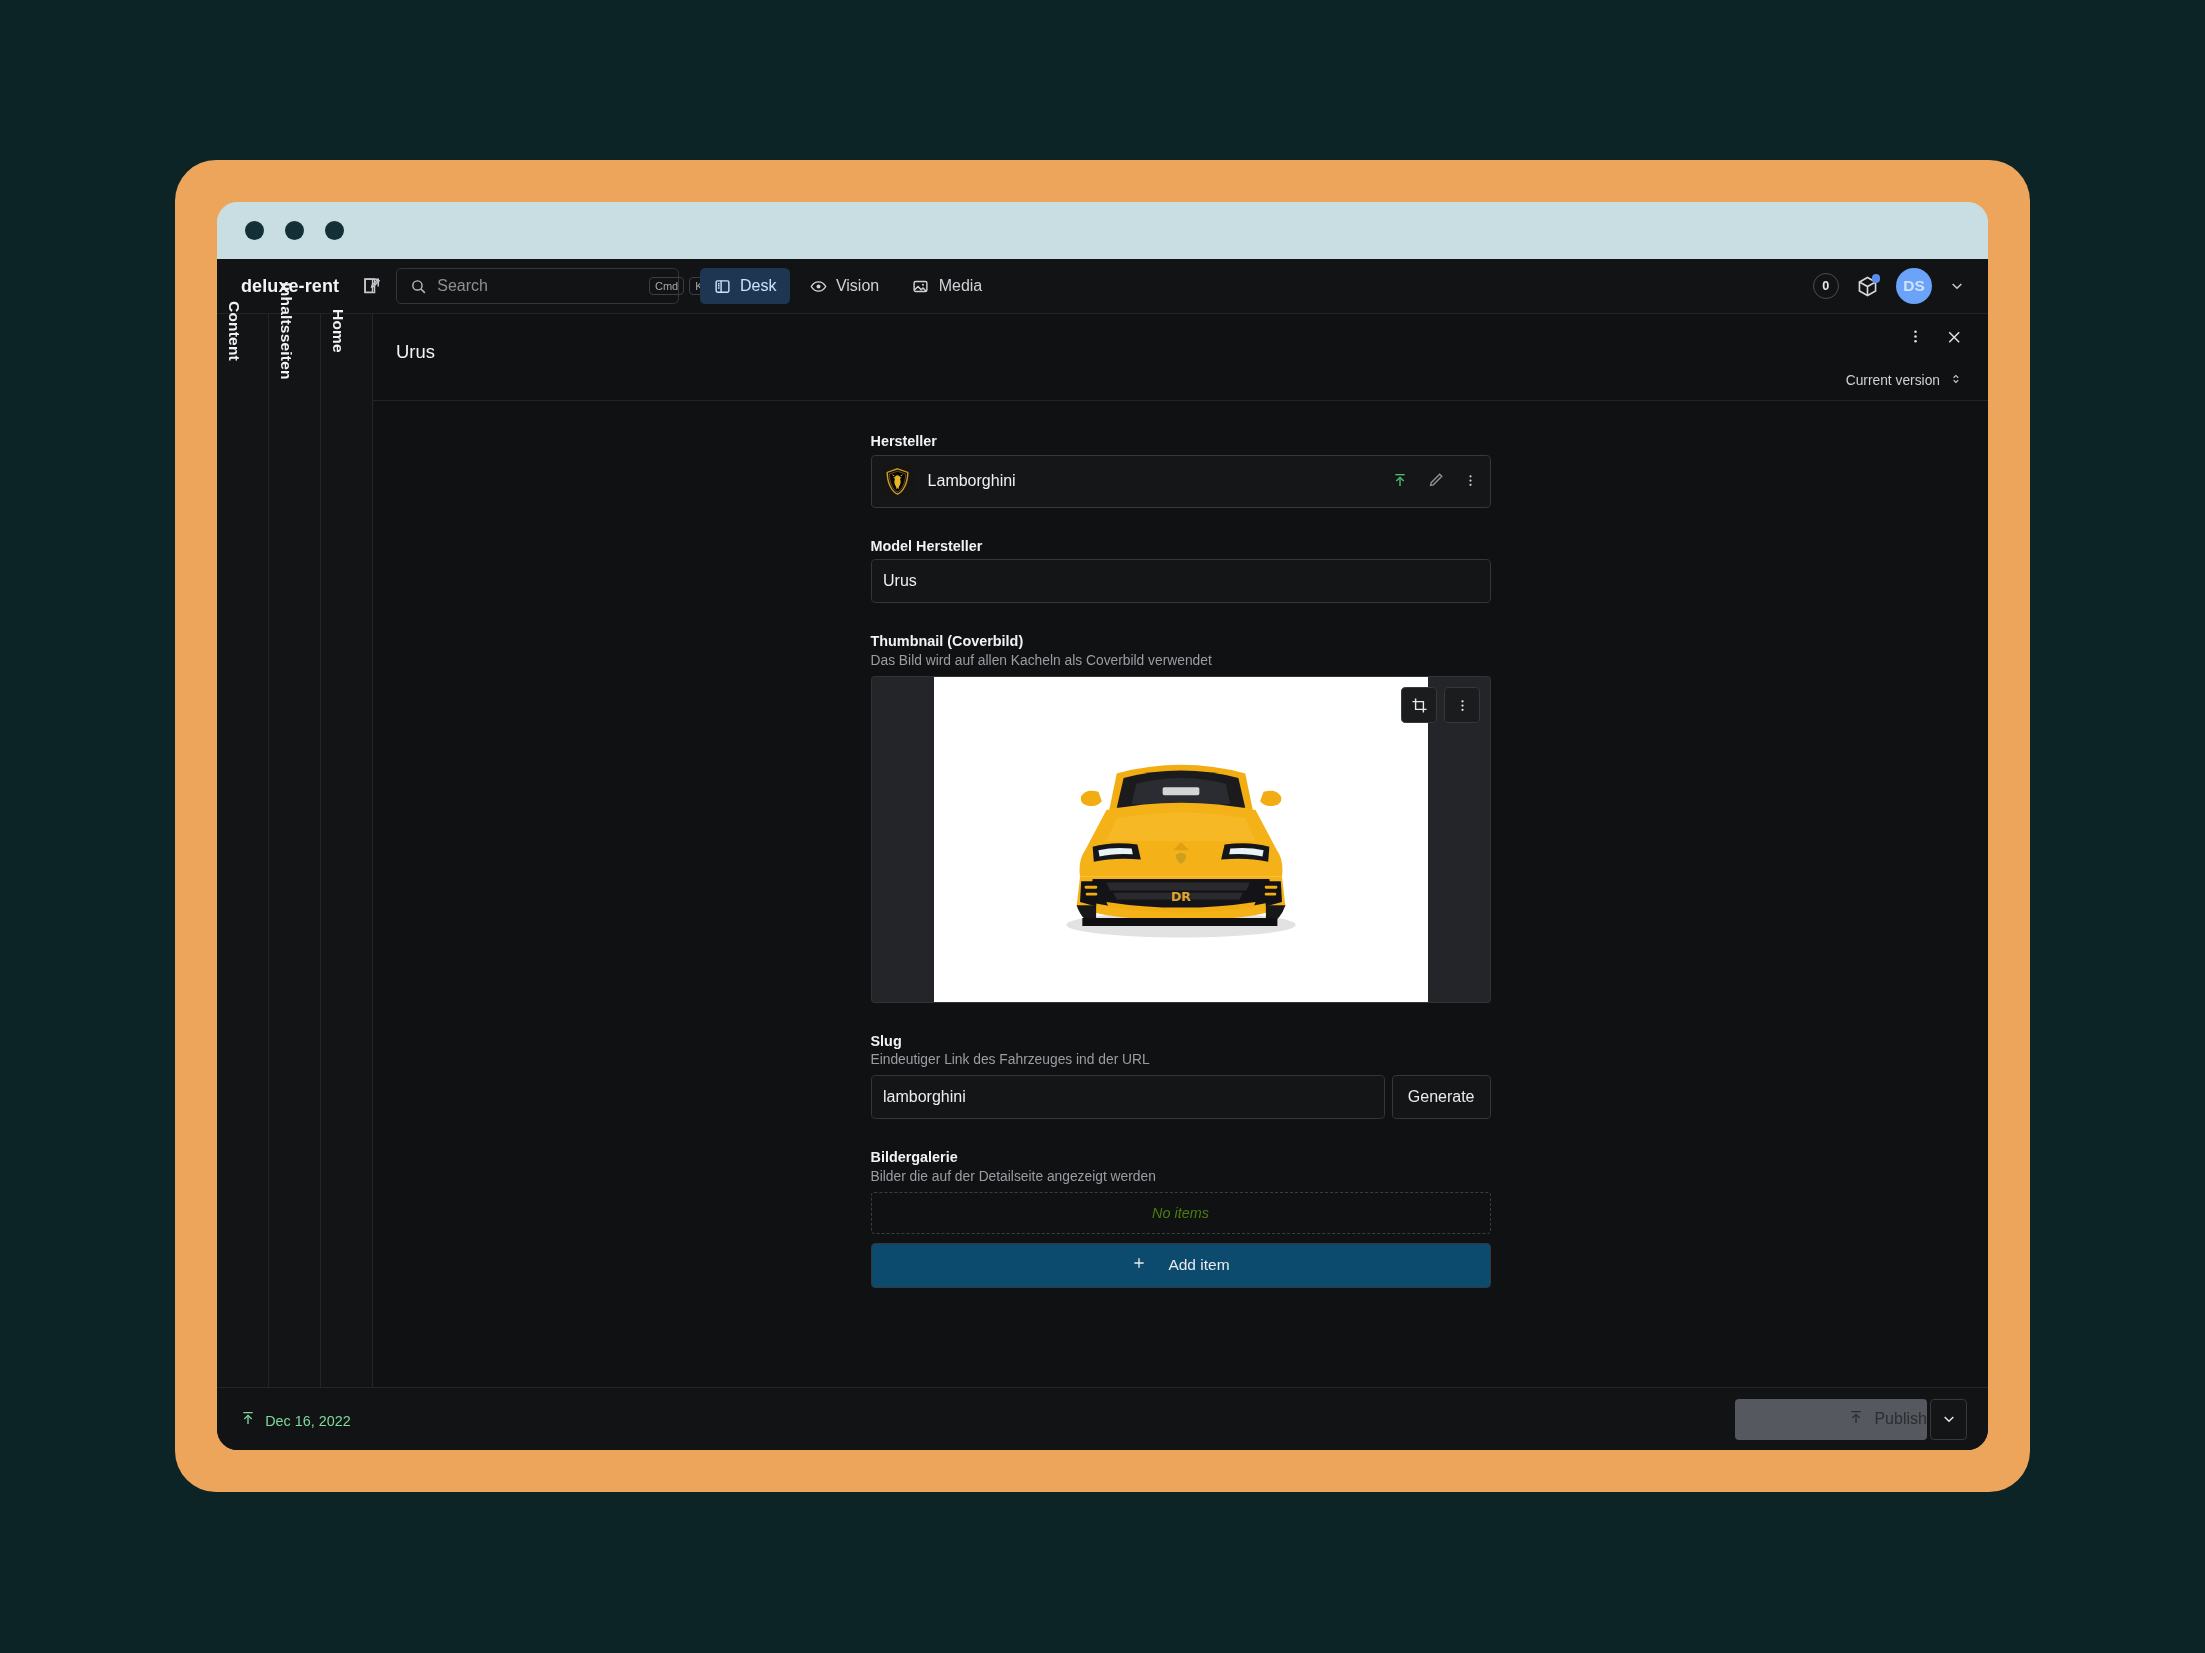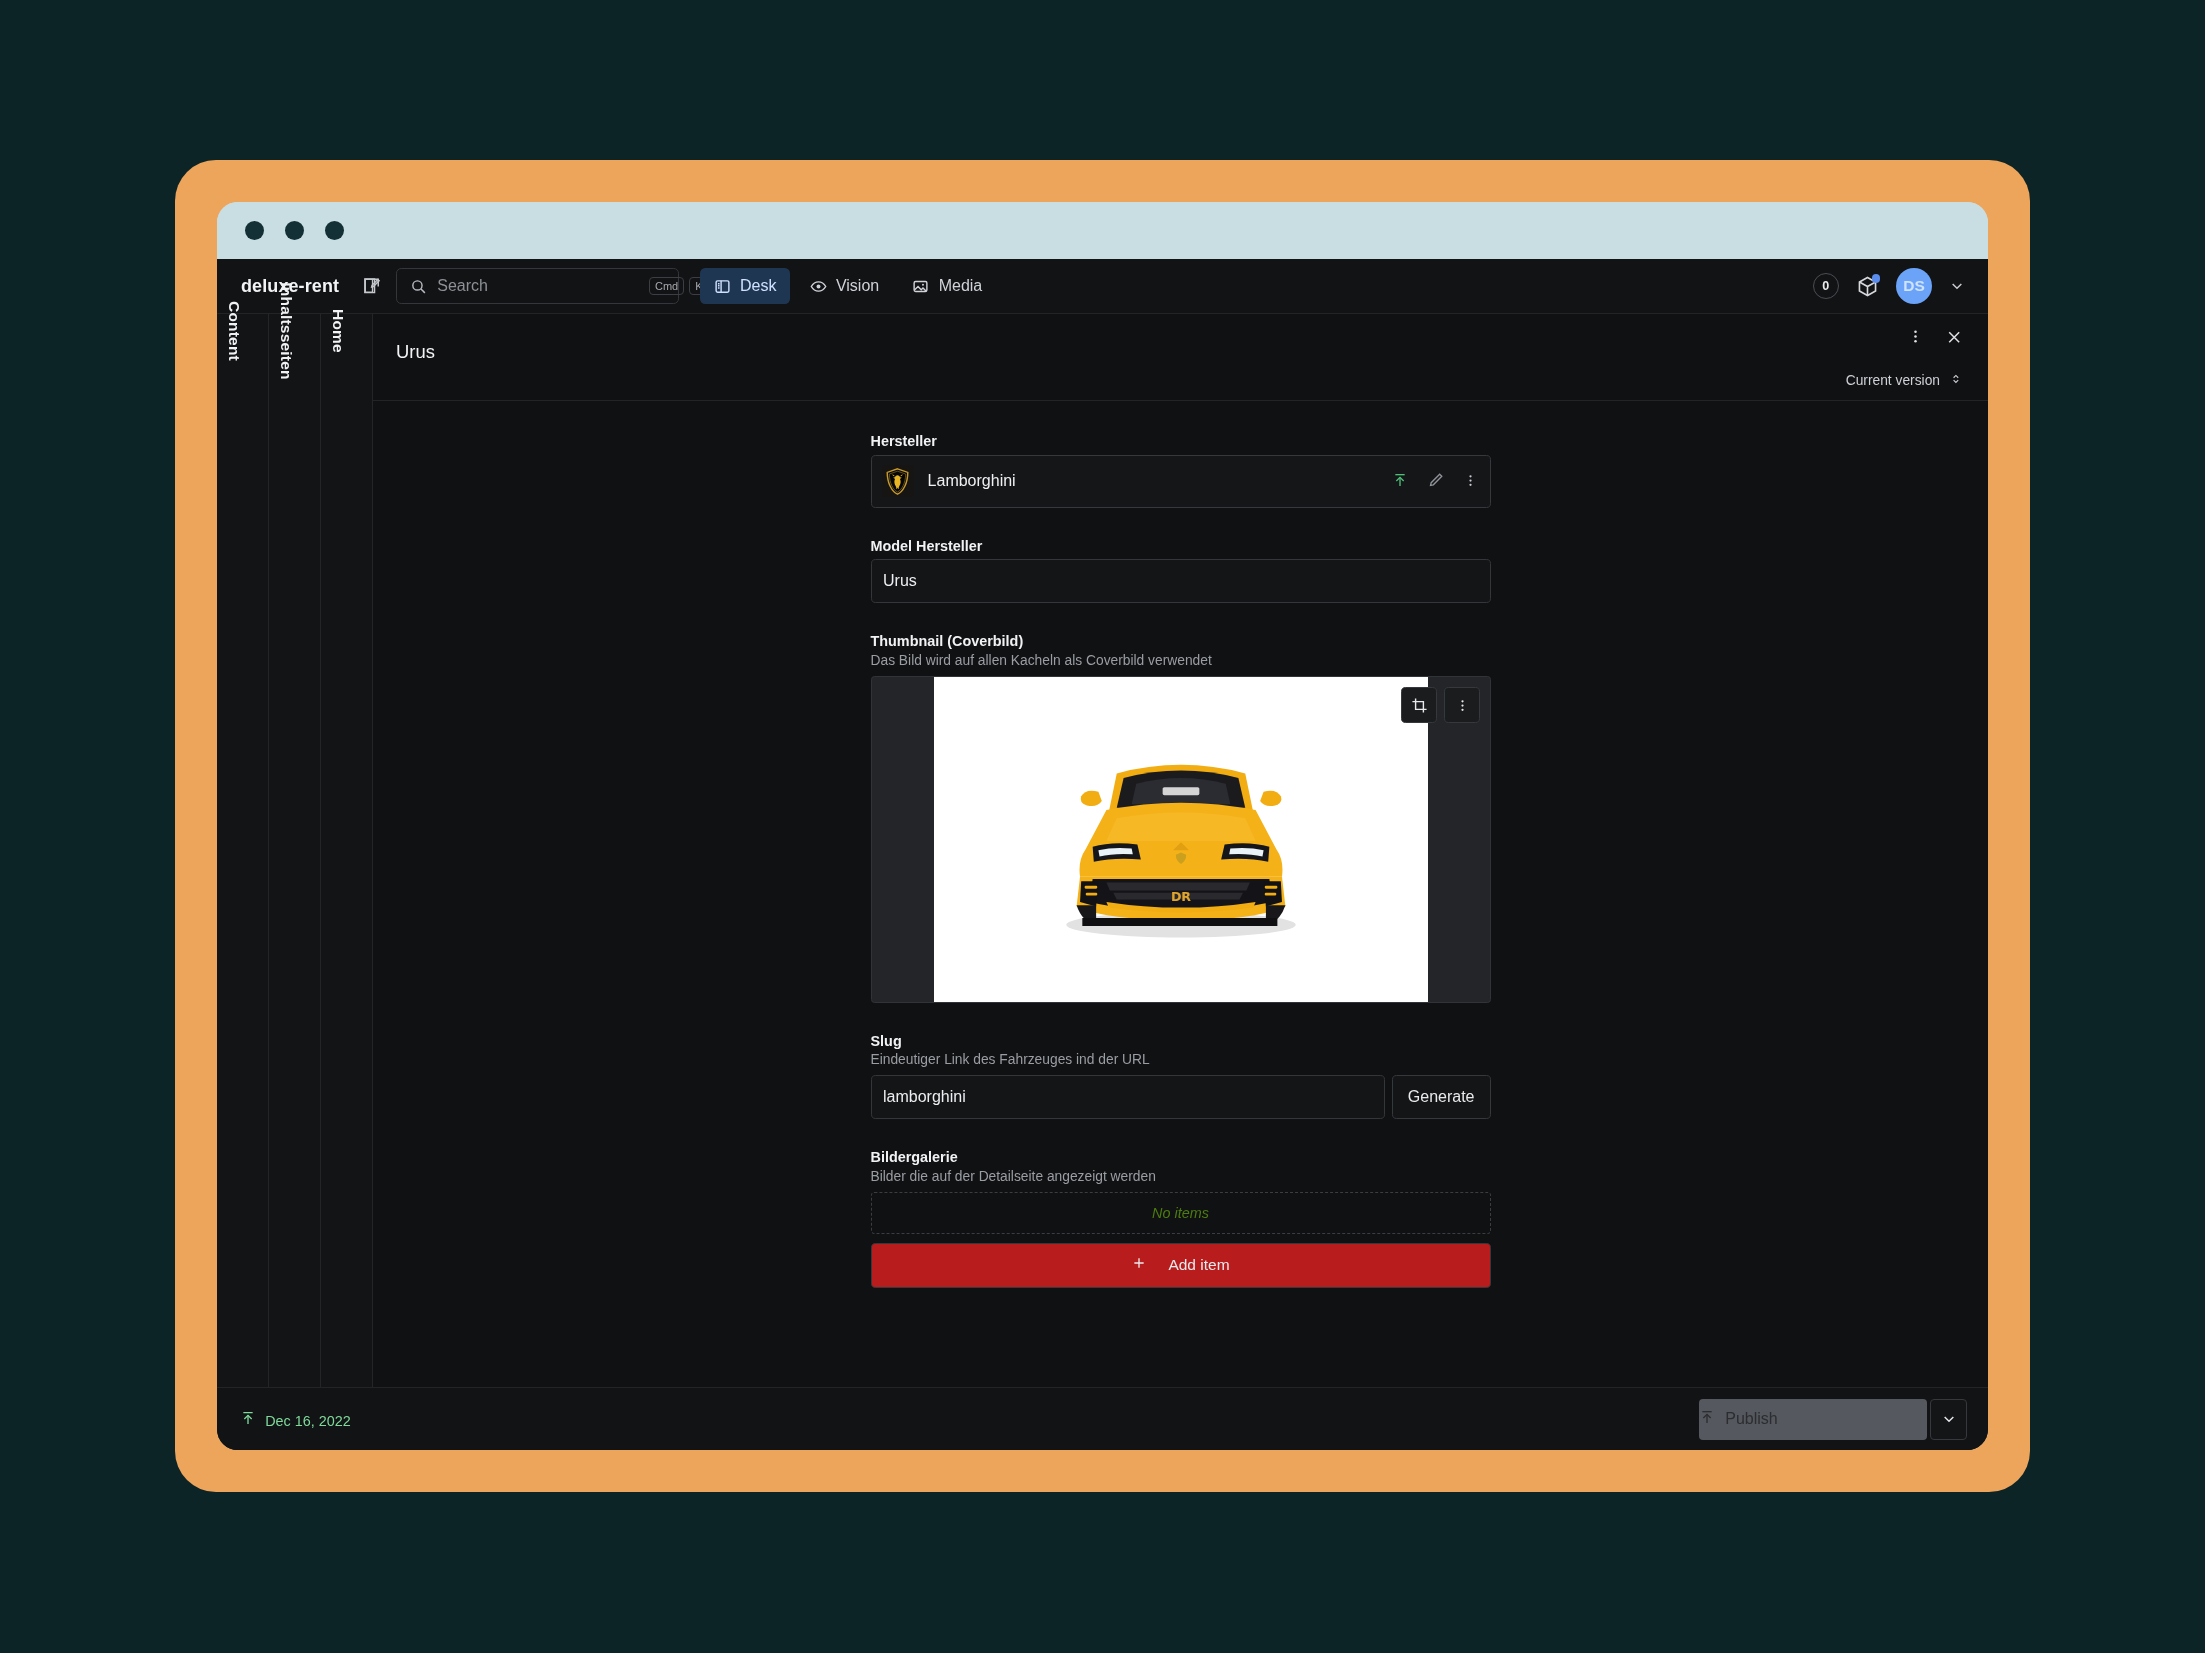--- a/index.html
+++ b/index.html
@@ -264,44 +264,44 @@
     width: 100%; height: 42px;
     border: 1.1px dashed #3a3d42; border-radius: 3.4px;
     display: flex; align-items: center; justify-content: center;
     color: #4d7c0f; font-size: 14.4px;
     margin-bottom: 9.2px;
     font-style: italic;
   }
   .add-item {
     width: 100%; height: 45px;
     border: 1.1px solid #35383d; border-radius: 4.6px;
-    background: #b91c1c;
+    background: #0c4a6e;
     display: flex; align-items: center; justify-content: center; gap: 21px;
     color: #e9ebee; font-size: 15.5px;
   }
 
   
   #footer {
     flex: 0 0 auto;
     height: 63px;
     background: #121315;
     border-top: 1.1px solid #222427;
     display: flex; align-items: center;
     padding: 0 20.7px 0 23px;
   }
   #pub-status {
     display: flex; align-items: flex-end; gap: 9.2px;
     color: #7fd99b; font-size: 14.4px;
   }
   #footer-right { margin-left: auto; display: flex; align-items: center; gap: 3.4px; }
   #publish-btn {
-    width: 228px; height: 41px;
+    width: 192px; height: 41px;
     background: #55585e; border: none; border-radius: 4px;
     color: #2b2d30; font-size: 16px;
-    display: flex; align-items: center; justify-content: flex-start; gap: 10.3px;
+    display: flex; align-items: center; justify-content: flex-end; gap: 10.3px;
     font-family: "Liberation Sans", sans-serif;
   }
   #publish-caret {
     width: 37px; height: 41px;
     background: #141517; border: 1.1px solid #35383d; border-radius: 4px;
     display: flex; align-items: center; justify-content: center;
     color: #e3e5e8;
   }
 </style>
 </head>

